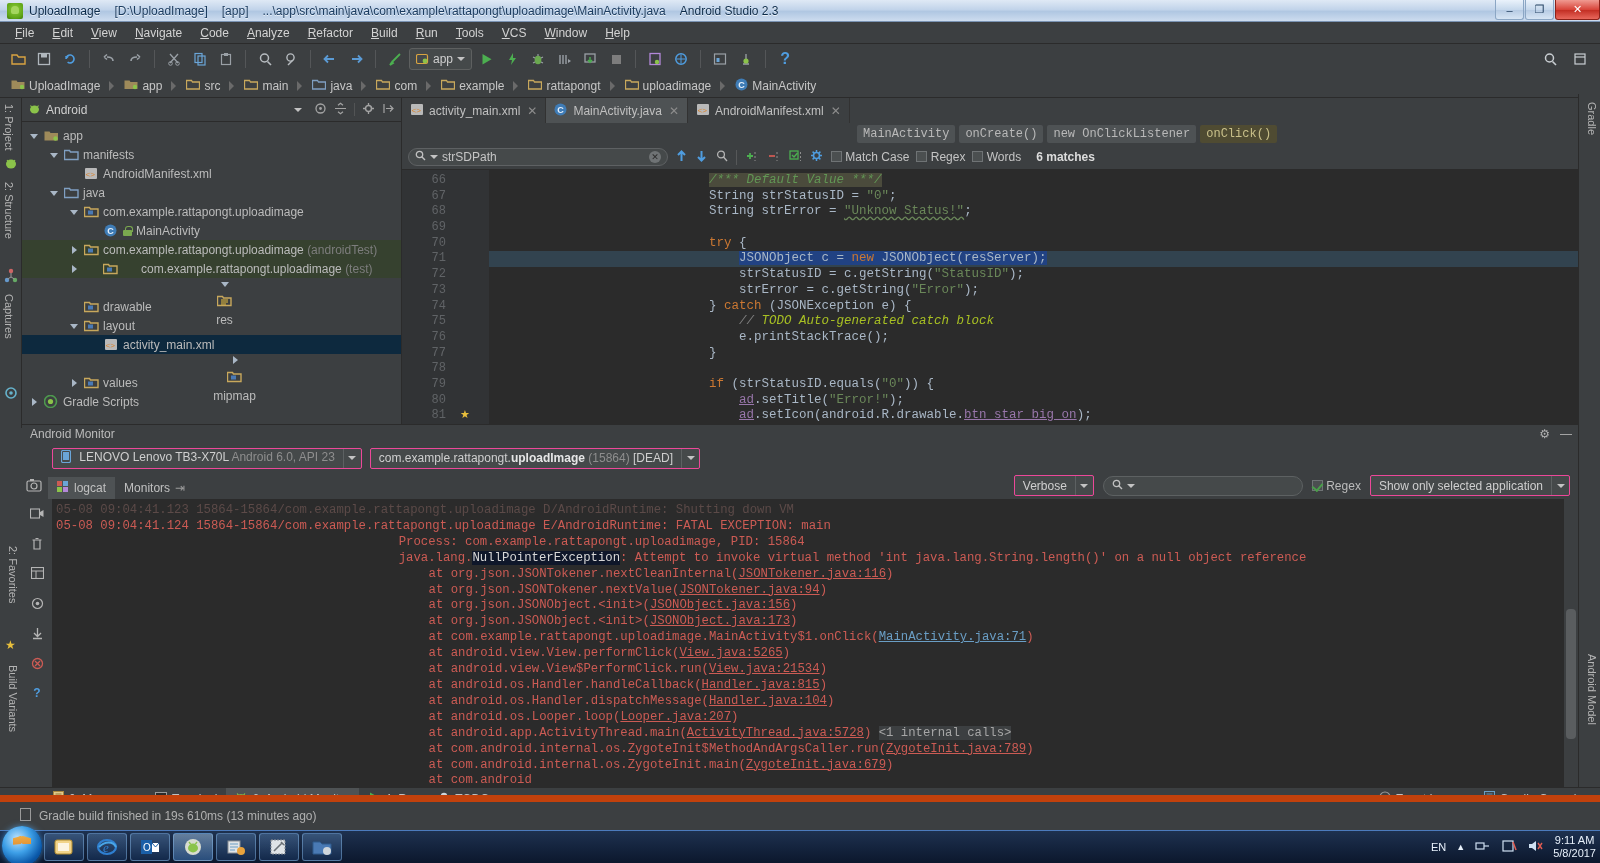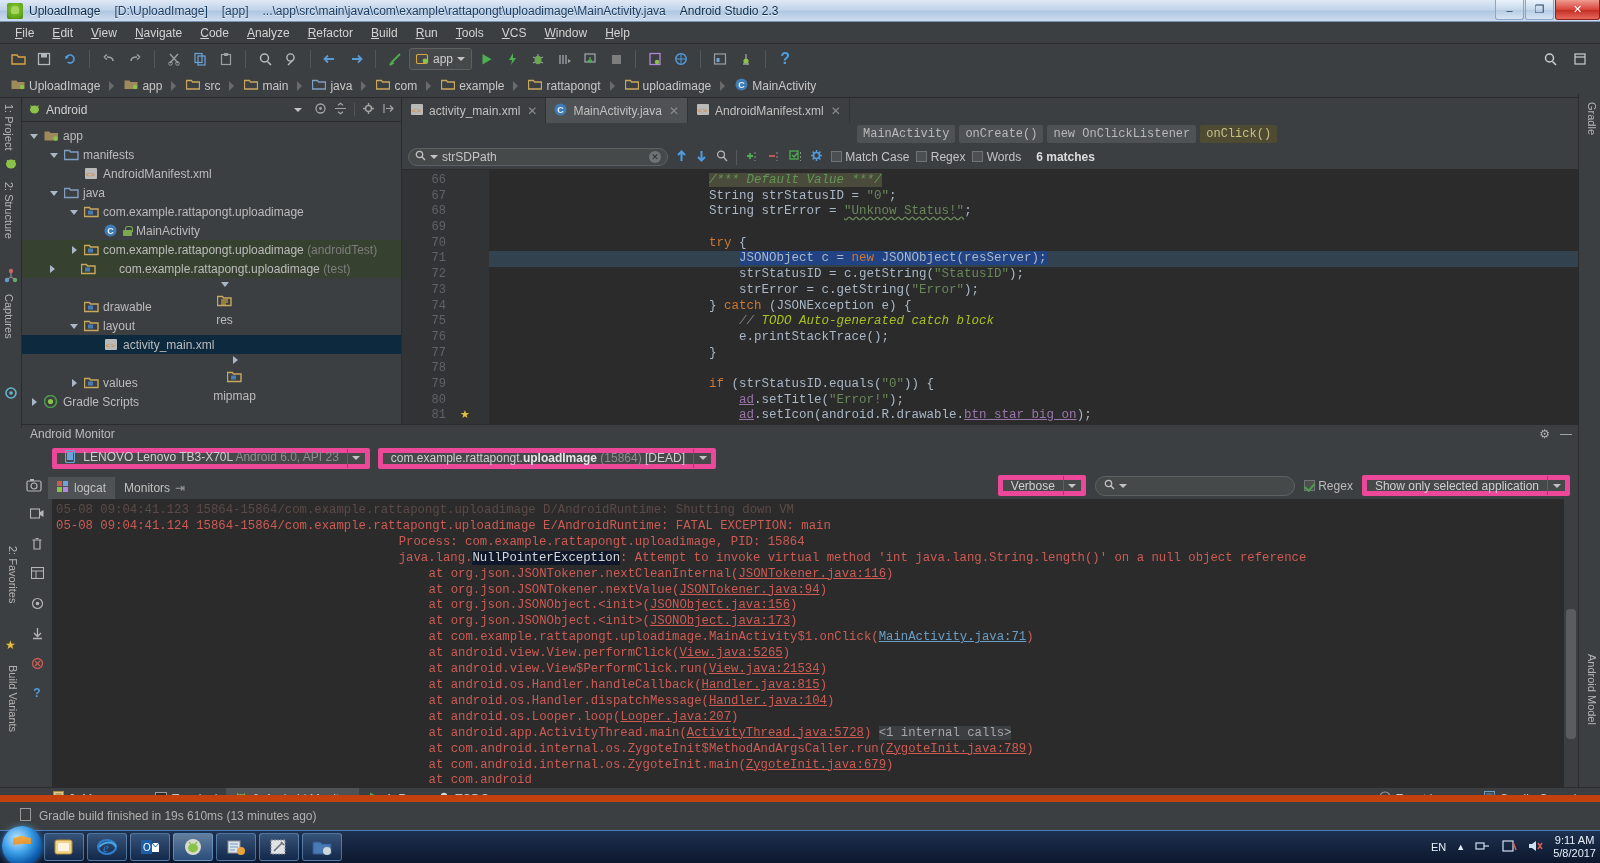--- a/index.html
+++ b/index.html
@@ -156,21 +156,21 @@
   .fieldref{ color:#9876aa; text-decoration:underline;}
   .rightscroll { position:absolute; right:0; top:0; bottom:0; width:14px; background:#3c3f41; }
   .mark { position:absolute; right:2px; width:10px; height:2px; background:#ccb16a; }
 
   
   .monitor { position:absolute; left:22px; right:22px; top:424px; bottom:76px; background:#3c3f41;
              border-top:1px solid #2b2b2b; display:flex; flex-direction:column; }
   .montitle { height:18px; display:flex; align-items:center; padding:0 8px; font-size:12px; color:#bbb; position:relative;}
   .montitle .tools{ position:absolute; right:6px; display:flex; gap:10px; align-items:center; color:#b0b0b0;}
   .monrow { height:30px; display:flex; align-items:center; gap:8px; padding:0 8px 0 30px; }
-  .combo { height:21px;background:#45494a;border:5px solid #ec4899;border-radius:2px;display:flex;align-items:center;
+  .combo { height:21px;background:#45494a;border:1px solid #ec4899;border-radius:2px;display:flex;align-items:center;
            font-size:12px;color:#cfcfcf; }
   .combo .txt{ padding:0 8px; white-space:nowrap; }
   .combo .btn{ width:18px;height:19px;border-left:1px solid #5d6162;display:flex;align-items:center;justify-content:center;}
   .mb-dim { color:#8e8e8e; }
   .mb-b { font-weight:bold; color:#e6e6e6; }
 
   .montabs { height:26px; display:flex; align-items:flex-end; padding-left:26px; gap:0; position:relative;}
   .mtab { display:flex;align-items:center;gap:5px;padding:4px 9px;font-size:12px;color:#c0c0c0;}
   .mtab.active{ background:#4e5254; }
   .monfilters { position:absolute; right:8px; bottom:3px; display:flex; align-items:center; gap:9px;}
@@ -607,21 +607,21 @@
             <span class="lbl">MainActivity</span>
           </div>
           <div class="row tst" style="padding-left: 46px;">
             <span class="arrow r"></span>
             <span class="ic"><svg width="15" height="13">
                 <path d="M0.5 2.5h5l1 1.5h7.5v7.5h-13.5z" fill="none" stroke="#c8a85c" stroke-width="1.4"></path>
                 <rect x="4" y="5.5" width="5" height="4" fill="#4a7ab5"></rect>
               </svg></span>
             <span class="lbl">com.example.rattapongt.uploadimage <span class="muted">(androidTest)</span></span>
           </div>
-          <div class="row tst" style="padding-left: 24px; gap: 23px;">
+          <div class="row tst" style="padding-left: 46px; gap: 23px;">
             <span class="arrow r"></span>
             <span class="ic"><svg width="15" height="13">
                 <path d="M0.5 2.5h5l1 1.5h7.5v7.5h-13.5z" fill="none" stroke="#c8a85c" stroke-width="1.4"></path>
                 <rect x="4" y="5.5" width="5" height="4" fill="#4a7ab5"></rect>
               </svg></span>
             <span class="lbl">com.example.rattapongt.uploadimage <span class="muted">(test)</span></span>
           </div>
           <div class="row" style="padding-left: 26px; flex-direction: column;">
             <span class="arrow d"></span>
             <span class="ic"><svg width="15" height="13">

